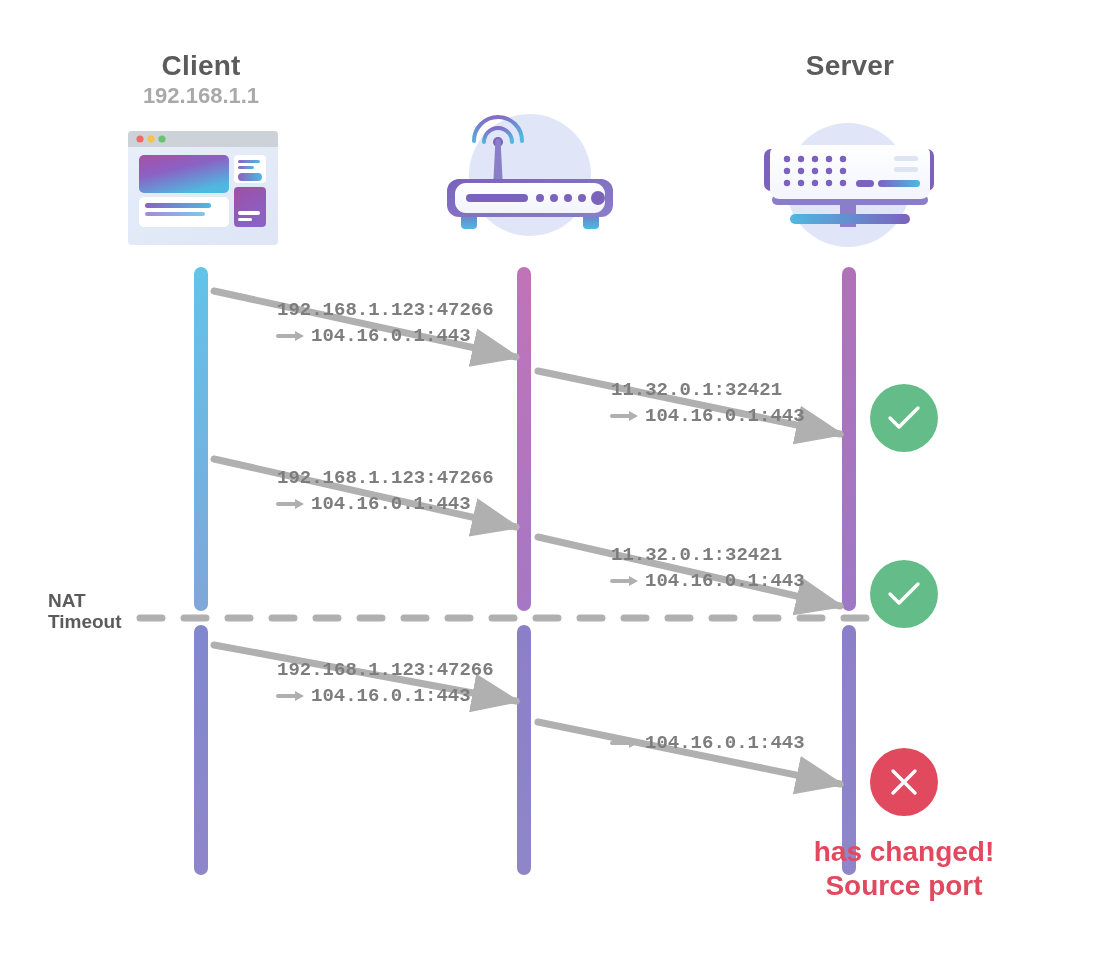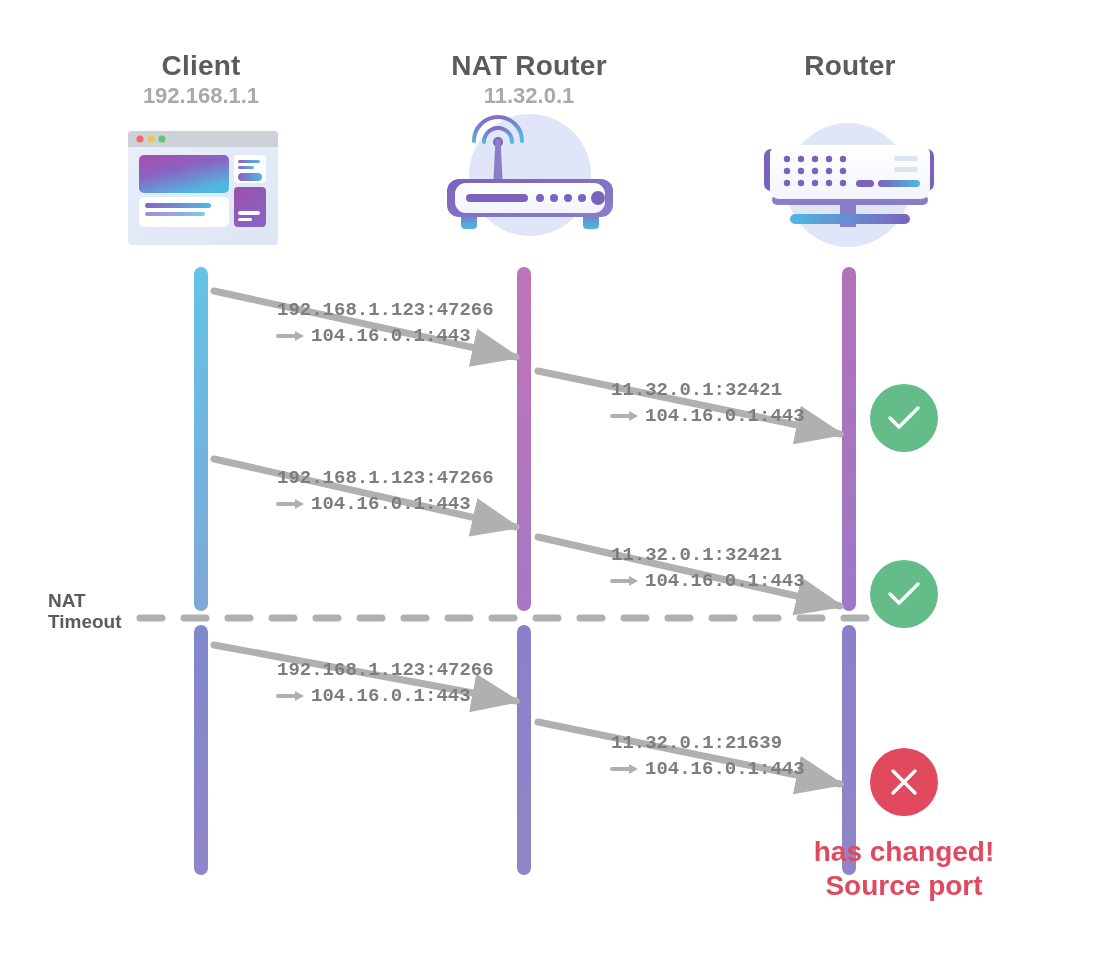--- a/index.html
+++ b/index.html
@@ -99,27 +99,23 @@
 </head>
 <body>
 
 <div id="stage">
 
   <div class="col-head" style="left:51px; top:42px;">
     <div class="col-title">Client</div>
     <div class="col-ip">192.168.1.1</div>
   </div>
 
-  <div class="col-head" style="left:379px; top:42px;">
-    <div class="col-title">NAT Router</div>
-    <div class="col-ip">11.32.0.1</div>
-  </div>
 
   <div class="col-head" style="left:700px; top:42px;">
-    <div class="col-title">Router</div>
+    <div class="col-title">Server</div>
   </div>
 
   <div class="node-icon" style="left:126px; top:118px; width:154px; height:120px;">
     <svg width="154" height="120" viewBox="0 0 154 120">
       <defs>
         <linearGradient id="cgWin" x1="0" y1="0" x2="0.6" y2="1">
           <stop offset="0%" stop-color="#e9effa"></stop>
           <stop offset="100%" stop-color="#dfe7f6"></stop>
         </linearGradient>
         <linearGradient id="cgHero" x1="0" y1="0" x2="0.55" y2="1">
@@ -358,21 +354,20 @@
     <div class="l2">
       <svg class="inl-arrow" viewBox="0 0 28 13">
         <line x1="1" y1="6.5" x2="20" y2="6.5" stroke="#b0b0b0" stroke-width="4" stroke-linecap="round"></line>
         <path d="M18 1.5 L27 6.5 L18 11.5 z" fill="#b0b0b0"></path>
       </svg>
       <span>104.16.0.1:443</span>
     </div>
   </div>
 
   <div class="msg" style="left:611px; top:721px;">
-    <div class="l1">11.32.0.1:21639</div>
     <div class="l2">
       <svg class="inl-arrow" viewBox="0 0 28 13">
         <line x1="1" y1="6.5" x2="20" y2="6.5" stroke="#b0b0b0" stroke-width="4" stroke-linecap="round"></line>
         <path d="M18 1.5 L27 6.5 L18 11.5 z" fill="#b0b0b0"></path>
       </svg>
       <span>104.16.0.1:443</span>
     </div>
   </div>
 
   <div class="badge ok" style="left:870px; top:375px;">

